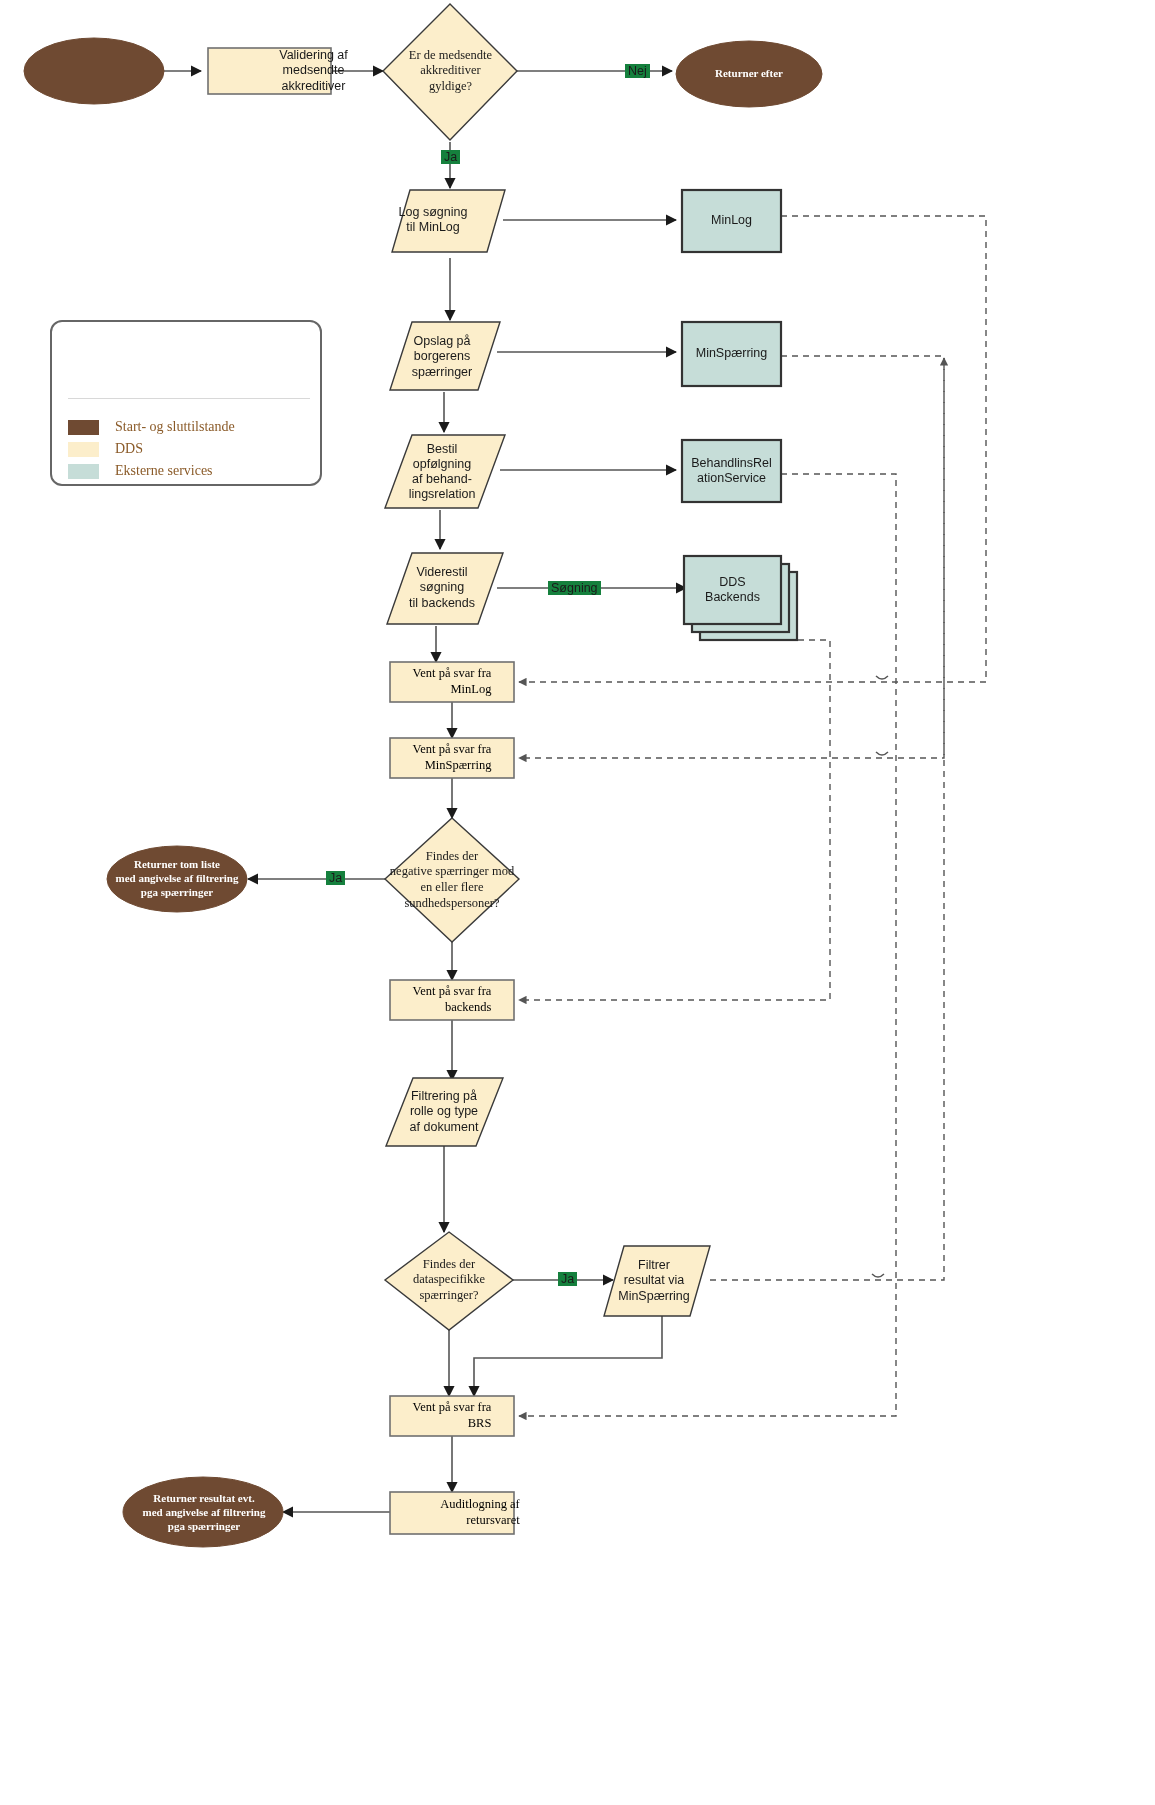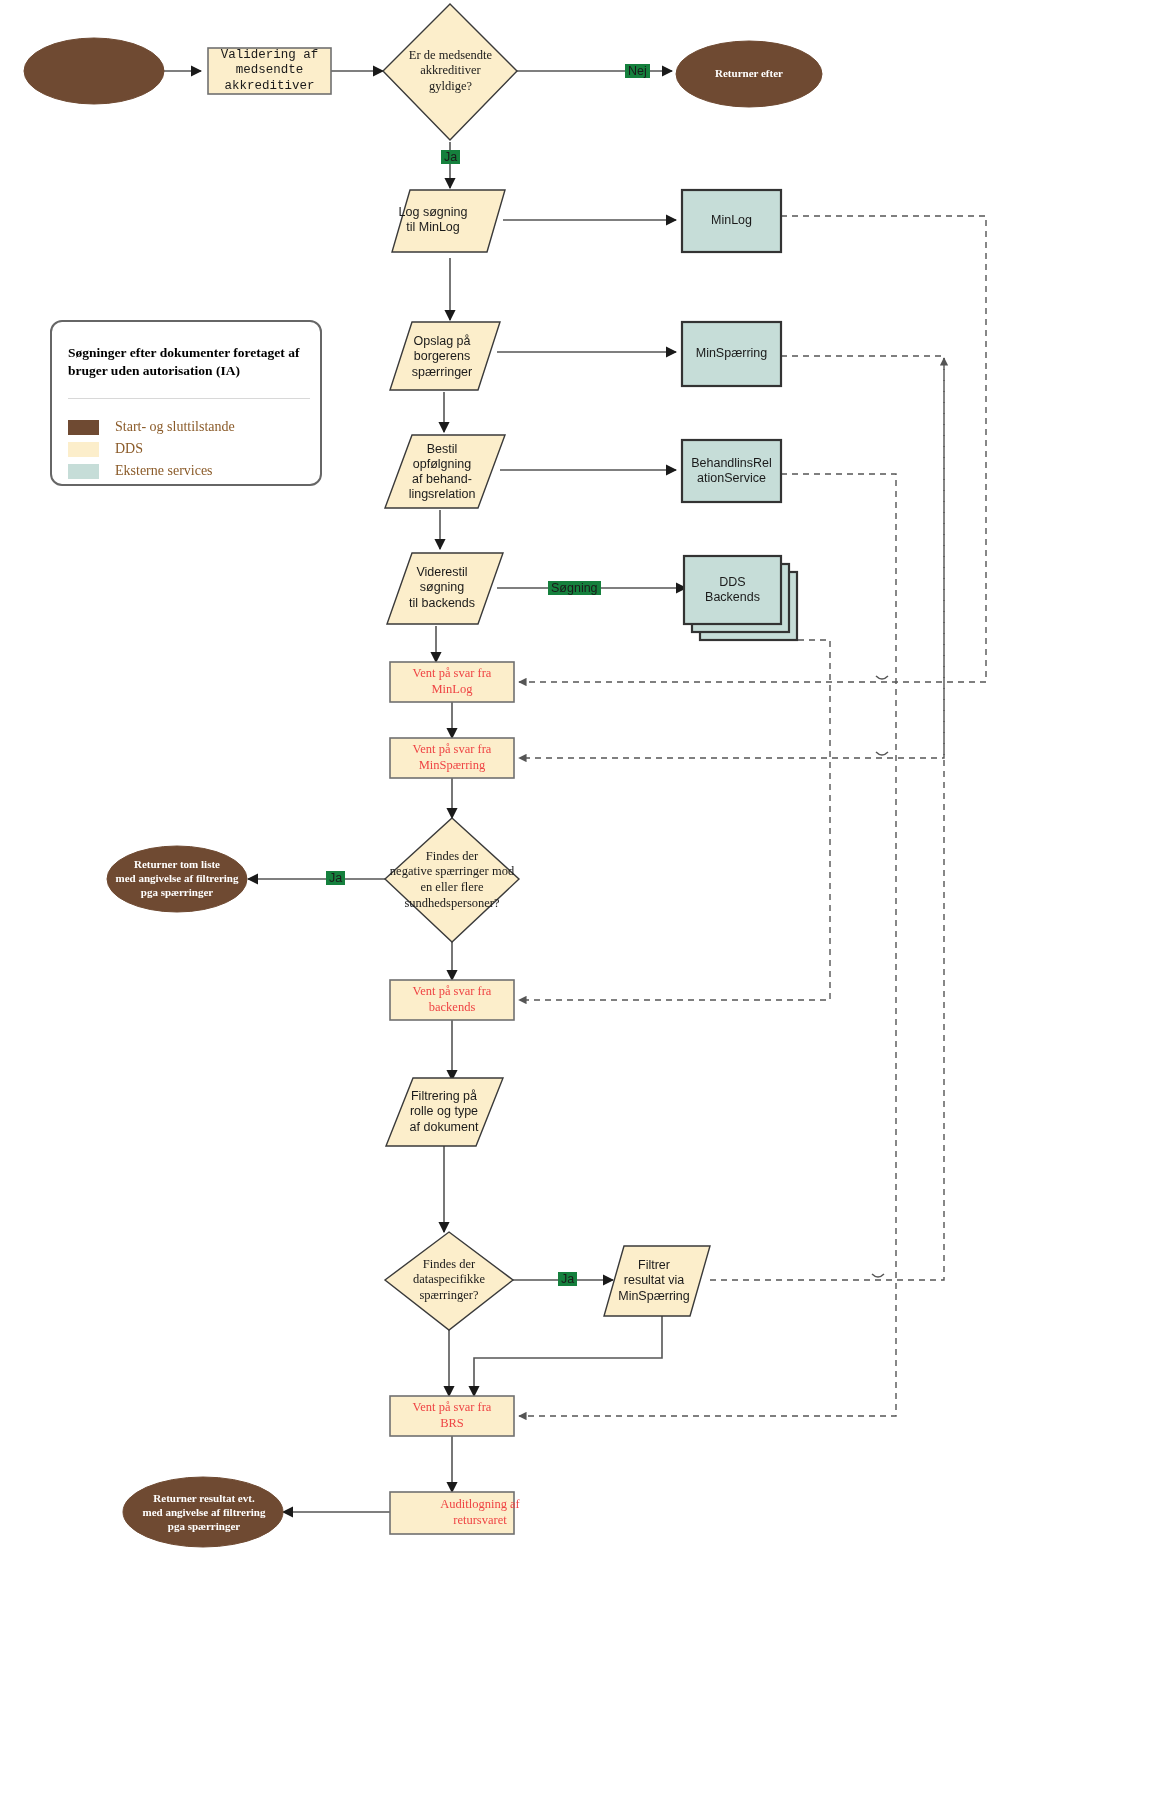--- a/index.html
+++ b/index.html
@@ -45,22 +45,23 @@
   }
   .lbl-decision {
     font-family: "Liberation Serif", serif;
     font-size: 12.5px;
     color: #1a1a1a;
     line-height: 1.25;
   }
   .lbl-wait {
     font-family: "Liberation Serif", serif;
     font-size: 12.5px;
-    color: #ef4444;
+    color: #000000;
     line-height: 1.25;
+    text-align: right;
   }
   .lbl-service {
     font-family: "Liberation Sans", sans-serif;
     font-size: 12.5px;
     color: #1a1a1a;
     line-height: 1.22;
   }
   .edge-label {
     position: absolute;
     font-family: "Liberation Sans", sans-serif;
@@ -250,21 +251,21 @@
     <polygon points="624,1246 710,1246 690,1316 604,1316" fill="#fceecb" stroke="#3a3a3a" stroke-width="1.4"></polygon>
 
     <rect x="390" y="1396" width="124" height="40" fill="#fceecb" stroke="#707070" stroke-width="1.6"></rect>
 
     <rect x="390" y="1492" width="124" height="42" fill="#fceecb" stroke="#707070" stroke-width="1.6"></rect>
 
     <ellipse cx="203" cy="1512" rx="80" ry="35" fill="#6f4a32" stroke="#6f4a32"></ellipse>
   </svg>
 
 
-  <div class="node-label lbl-decision" style="left:208px; top:48px;  width:123px; height:46px; font-family:Liberation Mono, monospace;">Validering af medsendte
+  <div class="node-label lbl-decision" style="left:208px; top:48px;  width:123px; height:46px; font-family:Liberation Sans, sans-serif;padding-left:44px;">Validering af medsendte
 akkreditiver</div>
 
   <div class="node-label lbl-decision" style="left:388px; top:38px;  width:125px; height:66px;">Er de medsendte
 akkreditiver
 gyldige?</div>
 
   <div class="node-label lbl-terminator" style="left:676px; top:56px;  width:146px; height:36px;">Returner efter</div>
 
   <div class="node-label lbl-process" style="left:378px; top:198px; width:110px; height:44px;">Log søgning
 til MinLog</div>
@@ -332,21 +333,20 @@
 med angivelse af filtrering
 pga spærringer</div>
 
   <div class="edge-label" style="left:625px; top:64px;">Nej</div>
   <div class="edge-label" style="left:441px; top:150px;">Ja</div>
   <div class="edge-label" style="left:548px; top:581px;">Søgning</div>
   <div class="edge-label" style="left:326px; top:871px;">Ja</div>
   <div class="edge-label" style="left:558px; top:1272px;">Ja</div>
 
   <div id="legend">
-    <div id="legend-title">Søgninger efter dokumenter foretaget af bruger uden autorisation (IA)</div>
     <div id="legend-rule"></div>
 
     <div class="legend-row" style="top:96px;">
       <span class="legend-swatch" style="background:#6f4a32;"></span>
       <span class="legend-text">Start- og sluttilstande</span>
     </div>
 
     <div class="legend-row" style="top:118px;">
       <span class="legend-swatch" style="background:#fceecb;"></span>
       <span class="legend-text">DDS</span>

